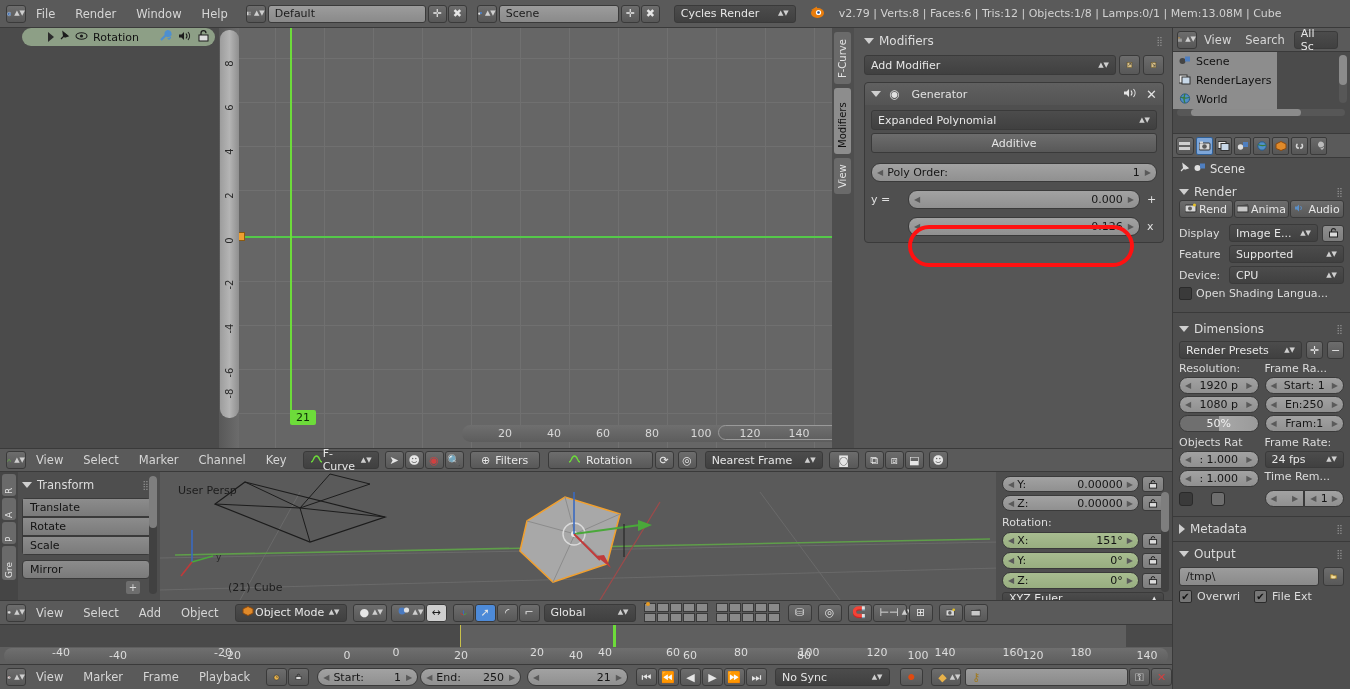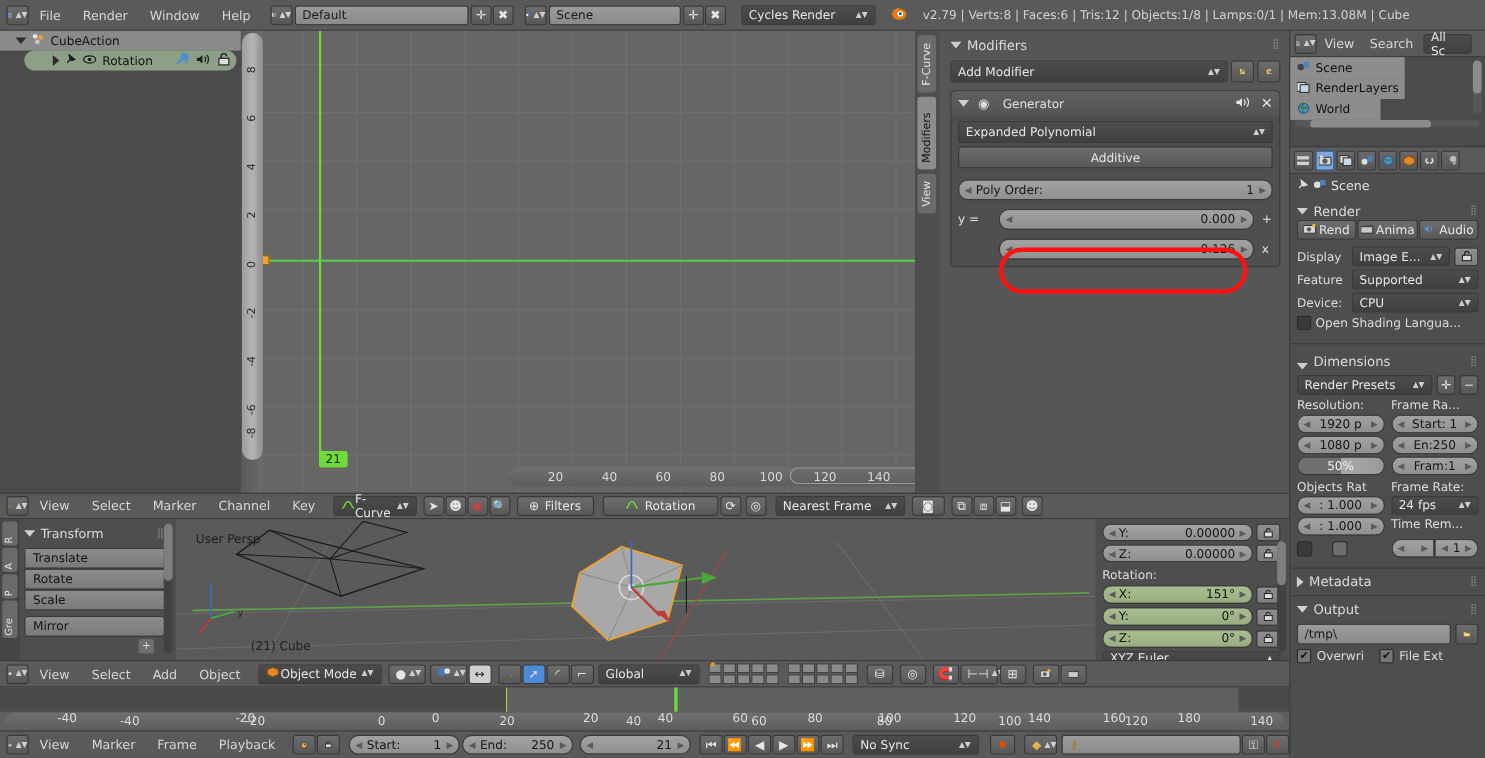--- a/index.html
+++ b/index.html
@@ -168,31 +168,20 @@
           <ellipse cx="7.5" cy="8" rx="6.5" ry="5" fill="#e87d0d"></ellipse>
           <circle cx="8.5" cy="7.5" r="2.6" fill="#fff"></circle>
           <circle cx="8.5" cy="7.5" r="1.3" fill="#1f4c8c"></circle>
           <path d="M1 5 L7 1.5 L7 4.5 Z" fill="#e87d0d"></path>
         </svg>
     </span>
     <div class="stat">v2.79 | Verts:8 | Faces:6 | Tris:12 | Objects:1/8 | Lamps:0/1 | Mem:13.08M | Cube</div>
   </div>
 
   <div id="chanregion">
-    <div class="chanrow l1">
-      <span class="tri" style="border-top-color:#2c2c2c;"></span>
-      <span>
-        <svg width="12" height="11" viewBox="0 0 12 11">
-            <circle cx="3" cy="3" r="2.2" fill="#e0e0e0"></circle>
-            <circle cx="8" cy="4" r="2.2" fill="#f0a030"></circle>
-            <circle cx="5" cy="8" r="2.2" fill="#c8c8c8"></circle>
-          </svg>
-      </span>
-      <span>CubeAction</span>
-    </div>
     <div class="chanrow l2" style="position:relative;">
       <span class="tri r" style="border-left-color:#2c2c2c;"></span>
       <span>
         <svg width="11" height="11" viewBox="0 0 11 11">
             <path d="M2 9 L5 6 M4 2 L9 6 L6 7 L4.5 5.5 Z" stroke="#1c1c1c" stroke-width="1.2" fill="#1c1c1c"></path>
           </svg>
       </span>
       <span>
         <svg width="13" height="10" viewBox="0 0 13 10">
             <ellipse cx="6.5" cy="5" rx="5.5" ry="3.3" fill="none" stroke="#1c1c1c" stroke-width="1.1"></ellipse>
@@ -465,21 +454,21 @@
       </div>
       <div class="outrow" style="background:#8d8d8d;color:#111;width:104px;">
         <span>
           <svg width="12" height="11" viewBox="0 0 12 11">
               <rect x="0" y="1" width="8" height="8" fill="#e7e7e7" stroke="#333"></rect>
               <rect x="3" y="3" width="8" height="7" fill="#c8d8e8" stroke="#333"></rect>
             </svg>
         </span>
         <span>RenderLayers</span>
       </div>
-      <div class="outrow" style="background:#8d8d8d;color:#111;width:82px;">
+      <div class="outrow" style="background:#8d8d8d;color:#111;width:104px;">
         <span>
           <svg width="12" height="11" viewBox="0 0 12 11">
               <circle cx="6" cy="5.5" r="4.6" fill="#4f8fc8" stroke="#2a5a88"></circle>
               <path d="M1.8 4 Q5 6 10 4.5 M6 1 Q4 5.5 6 10" stroke="#3a7a3a" fill="none" stroke-width="1.3"></path>
             </svg>
         </span>
         <span>World</span>
       </div>
       <div style="position:absolute;left:4px;top:57px;width:168px;height:7px;background:#575757;border-radius:4px;">
         <div style="width:110px;height:7px;background:#8b8b8b;border-radius:4px;margin-left:14px;"></div>
@@ -618,21 +607,21 @@
       <div class="prow">
         <span style="width:13px;height:13px;background:#3a3a3a;border:1px solid #2a2a2a;border-radius:2px;"></span>
         <span class="plabel">Open Shading Langua...</span>
       </div>
     </div>
 
     <div class="sep"></div>
 
     <div class="psec">
       <div class="panelhdr" style="justify-content:space-between;">
-        <div style="display:flex;align-items:flex-end;gap:5px;">
+        <div style="display:flex;align-items:center;gap:5px;">
           <span class="tri"></span>
           <span style="font-size:12px;">Dimensions</span>
         </div>
         <span class="grip">⣿</span>
       </div>
 
       <div class="prow" style="margin-top:5px;">
         <div class="btn dark" style="flex:1;justify-content:space-between;">
           <span>Render Presets</span>
           <span class="updown">▲▼</span>

